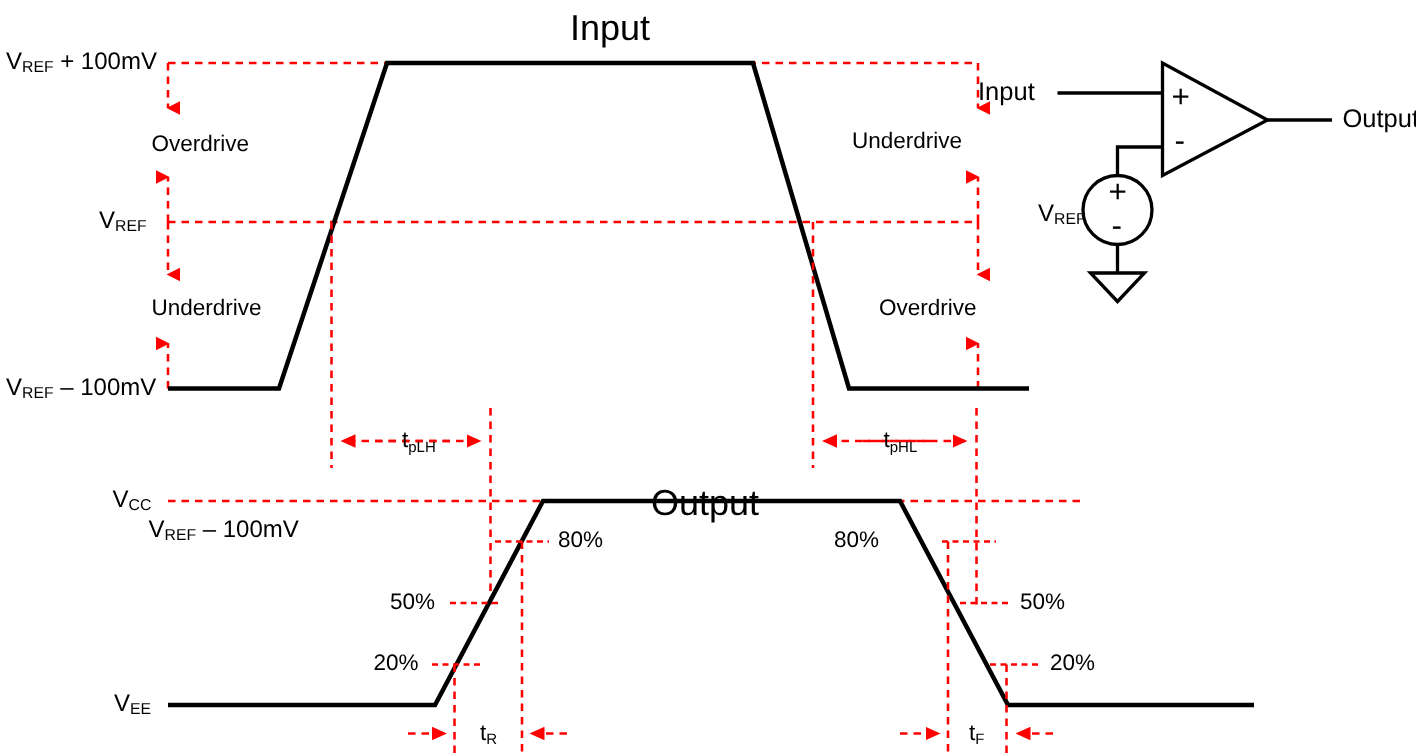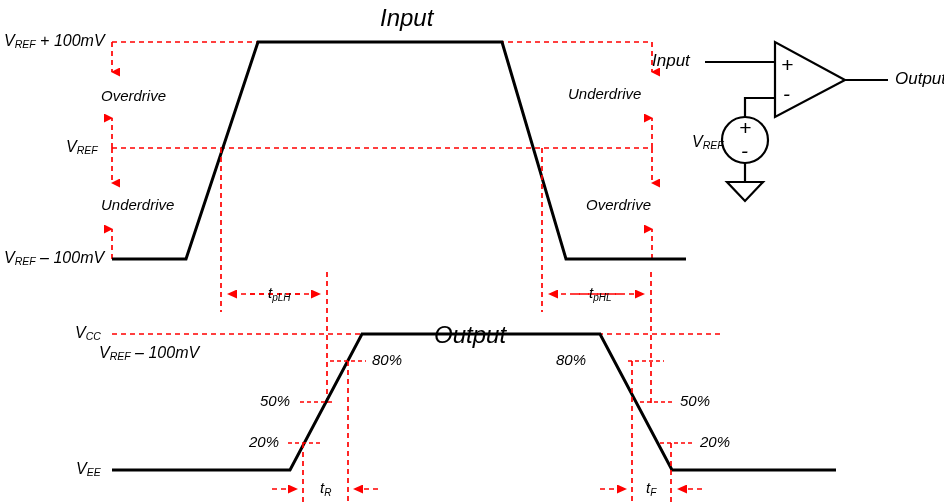--- a/index.html
+++ b/index.html
@@ -7,21 +7,20 @@
     padding: 0;
     background: #ffffff;
   }
   #canvas {
     position: relative;
     width: 944px;
     height: 502px;
     background: #ffffff;
     font-family: "Liberation Sans", sans-serif;
     overflow: hidden;
-    font-style: italic;
   }
   svg.diagram {
     position: absolute;
     left: 0;
     top: 0;
     width: 944px;
     height: 502px;
   }
   text {
     font-family: "Liberation Sans", sans-serif;

